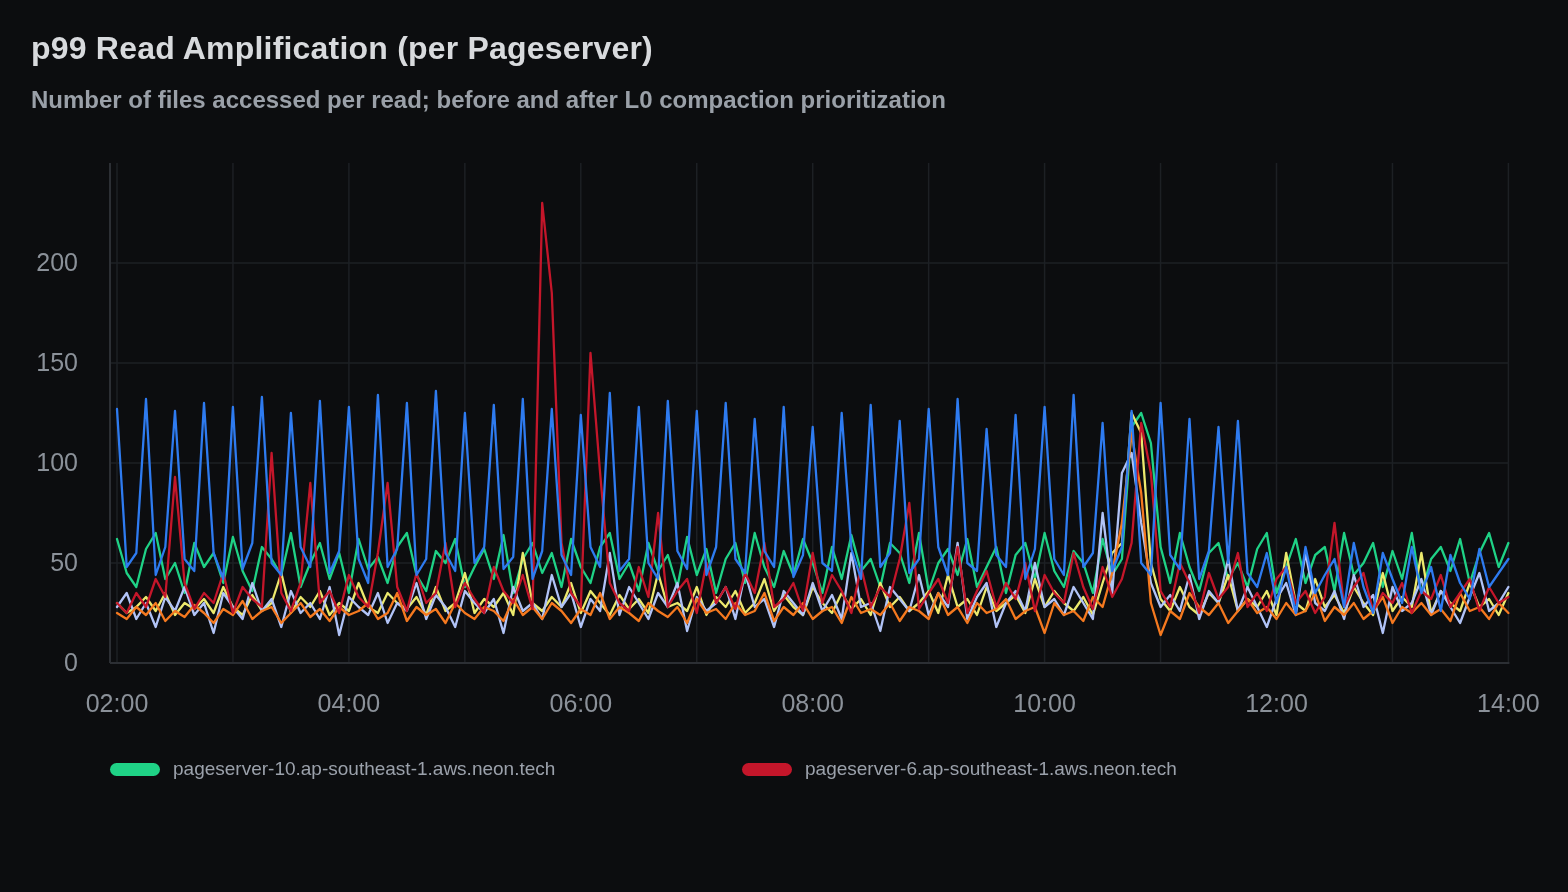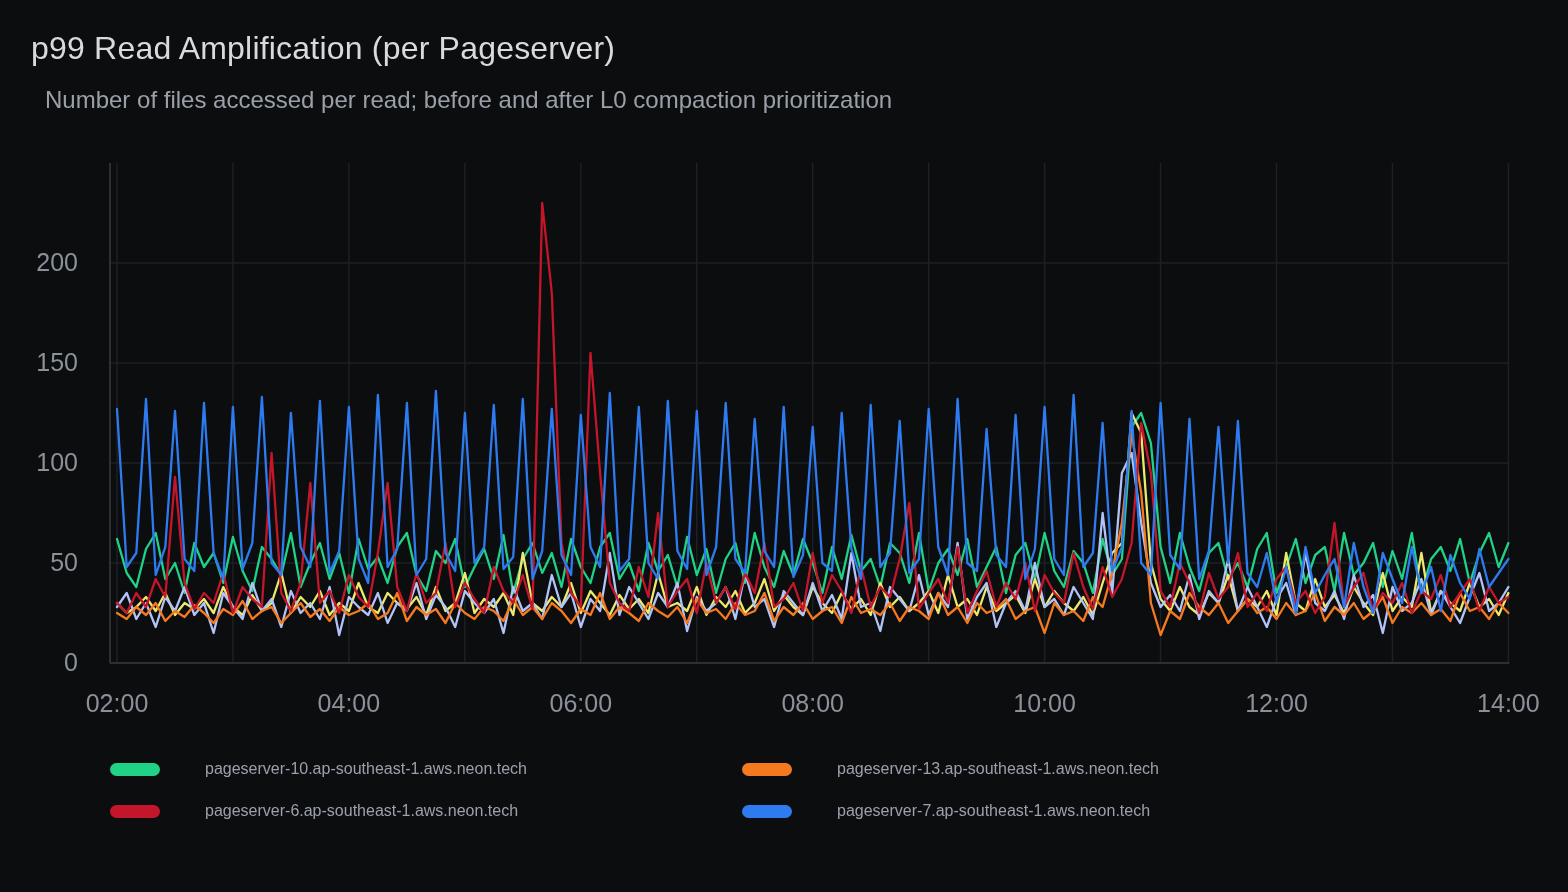--- a/index.html
+++ b/index.html
@@ -14,43 +14,43 @@
   *{margin:0;padding:0;box-sizing:border-box;}
   html,body{width:1568px;height:892px;overflow:hidden;}
   body{
     background:var(--background);
     font-family:"Liberation Sans","DejaVu Sans",sans-serif;
     position:relative;
   }
   .panel{position:absolute;inset:0;}
   .panel-title{
     position:absolute;left:31px;top:30px;
-    font-size:32px;font-weight:400;letter-spacing:.2px;
+    font-size:32px;font-weight:700;letter-spacing:.2px;
     color:var(--title_color);
     text-align:center;
   }
   .panel-subtitle{
-    position:absolute;left:45px;top:86px;
-    font-size:24px;font-weight:400;
+    position:absolute;left:31px;top:86px;
+    font-size:24px;font-weight:700;
     color:var(--subtitle_color);
   }
   .chart-wrap{position:absolute;left:0;top:150px;width:1568px;height:585px;}
   .chart-wrap svg{display:block;width:1568px;height:585px;}
   .legend{
     position:absolute;left:110px;top:748px;
     display:grid;grid-template-columns:632px max-content;
     grid-auto-rows:42px;align-items:center;
   }
   .legend-item{display:flex;align-items:center;cursor:pointer;}
   .legend-swatch{
     width:50px;height:13px;border-radius:7px;flex:0 0 auto;
     margin-right:13px;background:#888;
   }
   .legend-label{
-    font-size:16px;color:var(--legend_text_color);white-space:nowrap;margin-left:32px;
+    font-size:19px;color:var(--legend_text_color);white-space:nowrap;
   }
 </style>
 </head>
 <body>
 
 <div class="panel">
 
   <h1 class="panel-title">p99 Read Amplification (per Pageserver)</h1>
   <div class="panel-subtitle">Number of files accessed per read; before and after L0 compaction prioritization</div>
 
@@ -96,26 +96,18 @@
         <rect x="110" y="13" width="1398.4" height="500" fill="transparent"></rect>
       </svg>
   </div>
 
   <div class="legend">
     <div class="legend-item">
       <span class="legend-swatch" style="background: rgb(31, 210, 134);"></span>
       <span class="legend-label">pageserver-10.ap-southeast-1.aws.neon.tech</span>
     </div>
     <div class="legend-item">
-      <span class="legend-swatch" style="background: rgb(245, 121, 31);"></span>
-      <span class="legend-label">pageserver-13.ap-southeast-1.aws.neon.tech</span>
-    </div>
-    <div class="legend-item">
       <span class="legend-swatch" style="background: rgb(196, 22, 42);"></span>
       <span class="legend-label">pageserver-6.ap-southeast-1.aws.neon.tech</span>
-    </div>
-    <div class="legend-item">
-      <span class="legend-swatch" style="background: rgb(46, 123, 240);"></span>
-      <span class="legend-label">pageserver-7.ap-southeast-1.aws.neon.tech</span>
     </div>
   </div>
 
 </div>
 
 </body></html>

